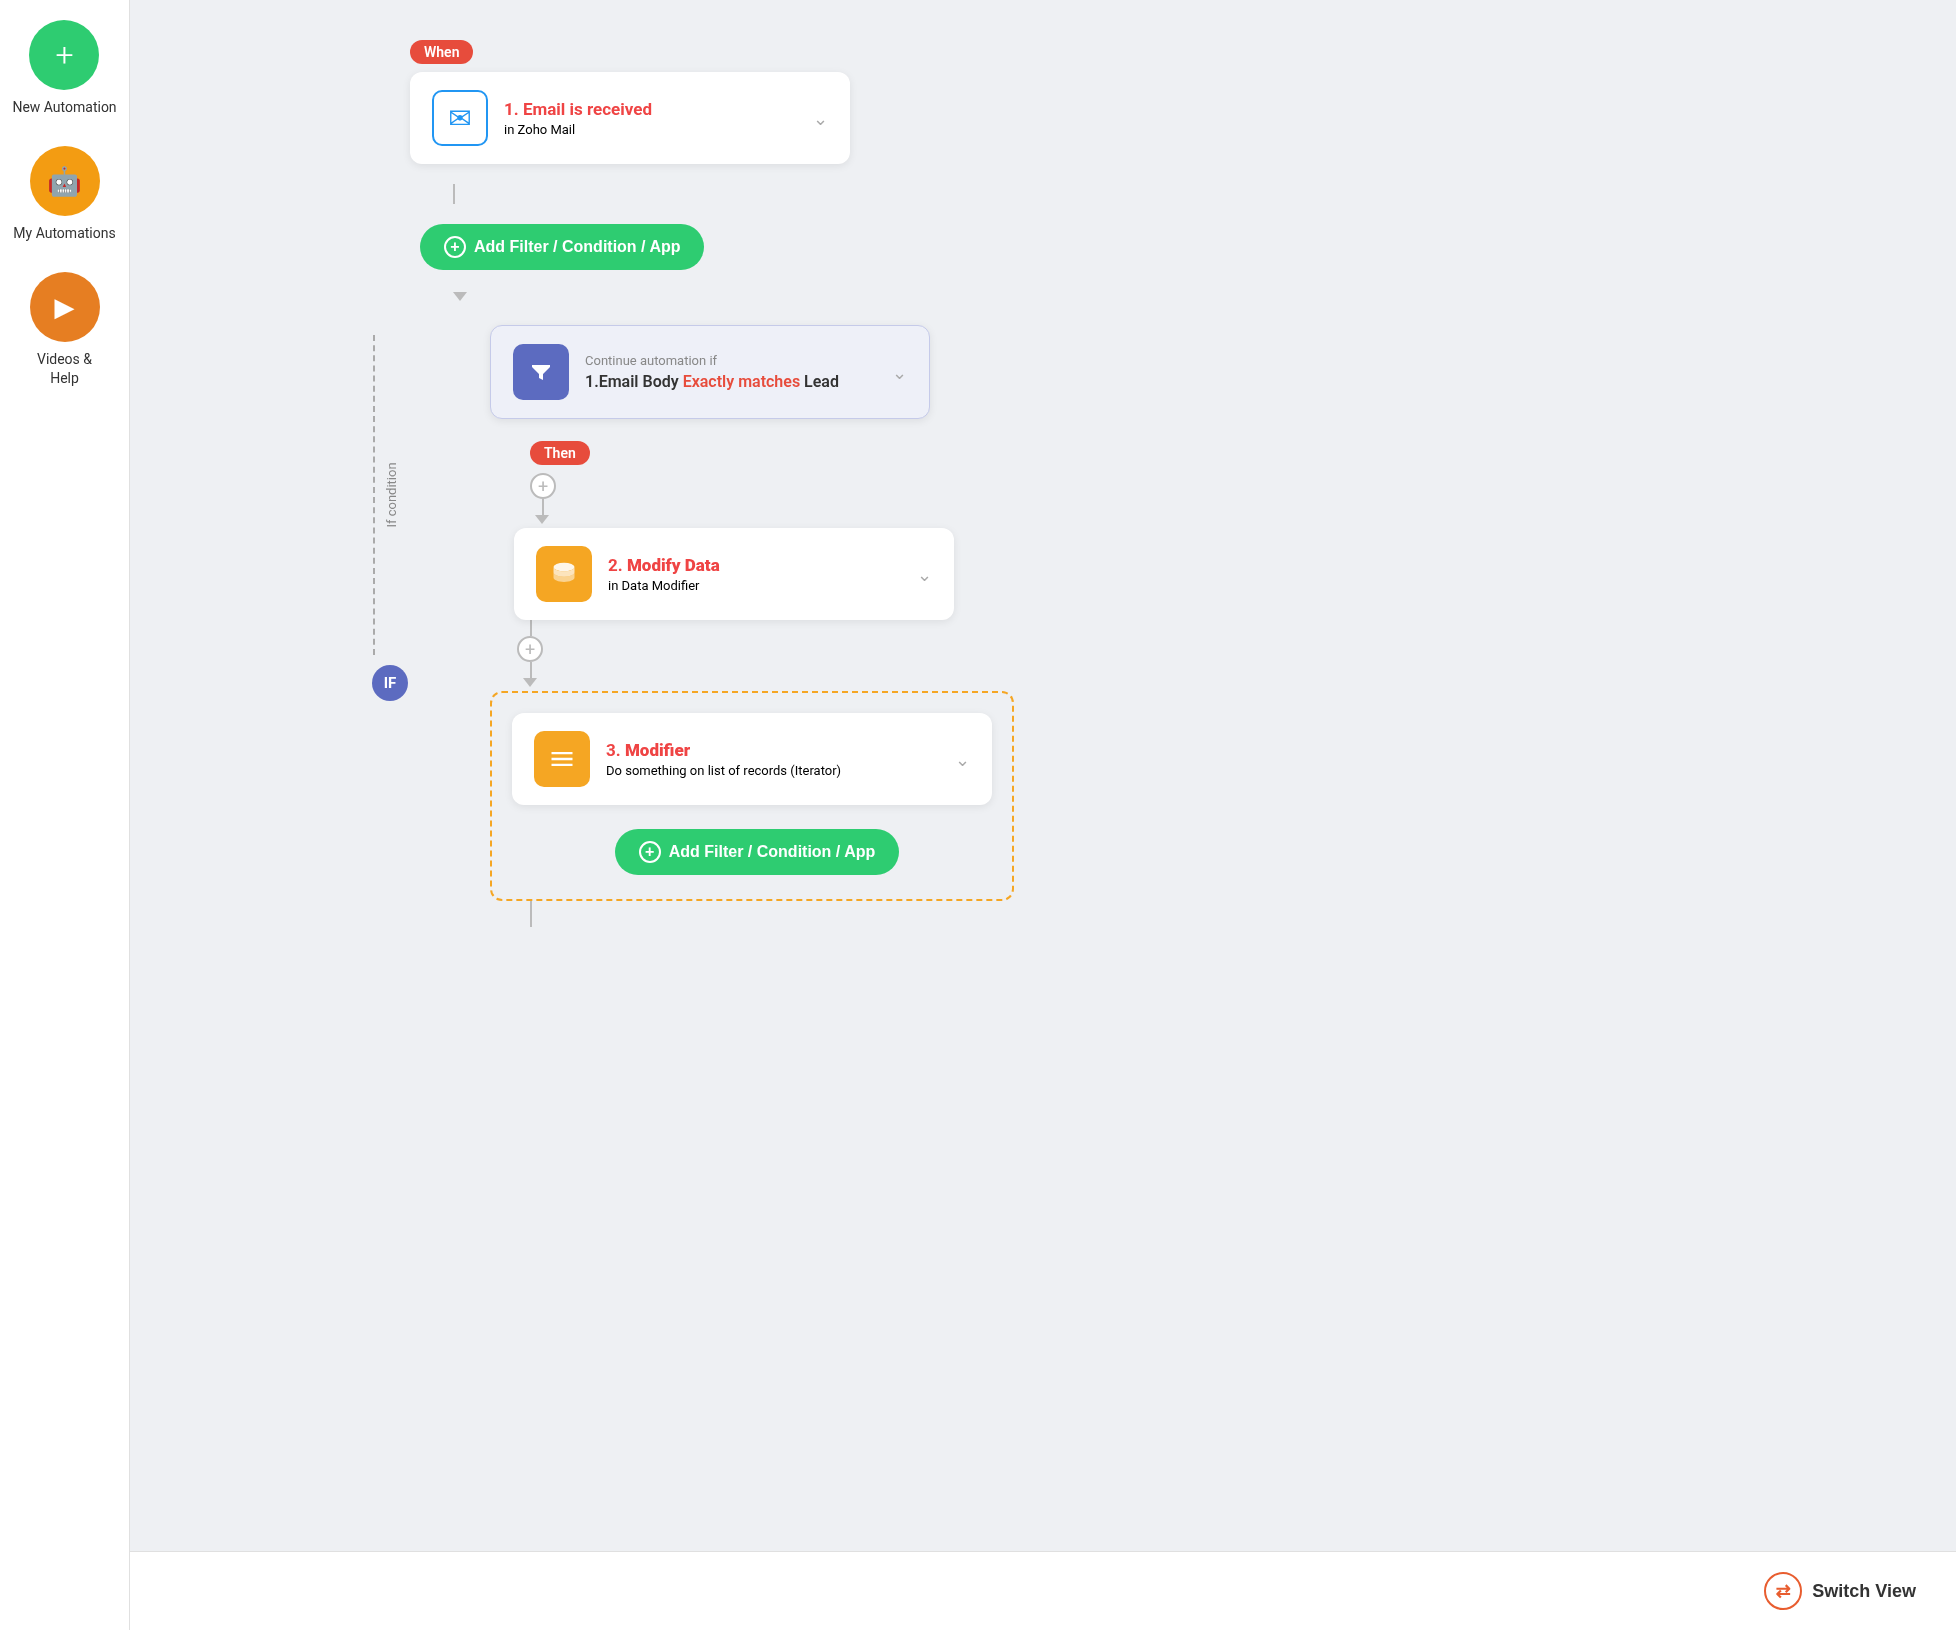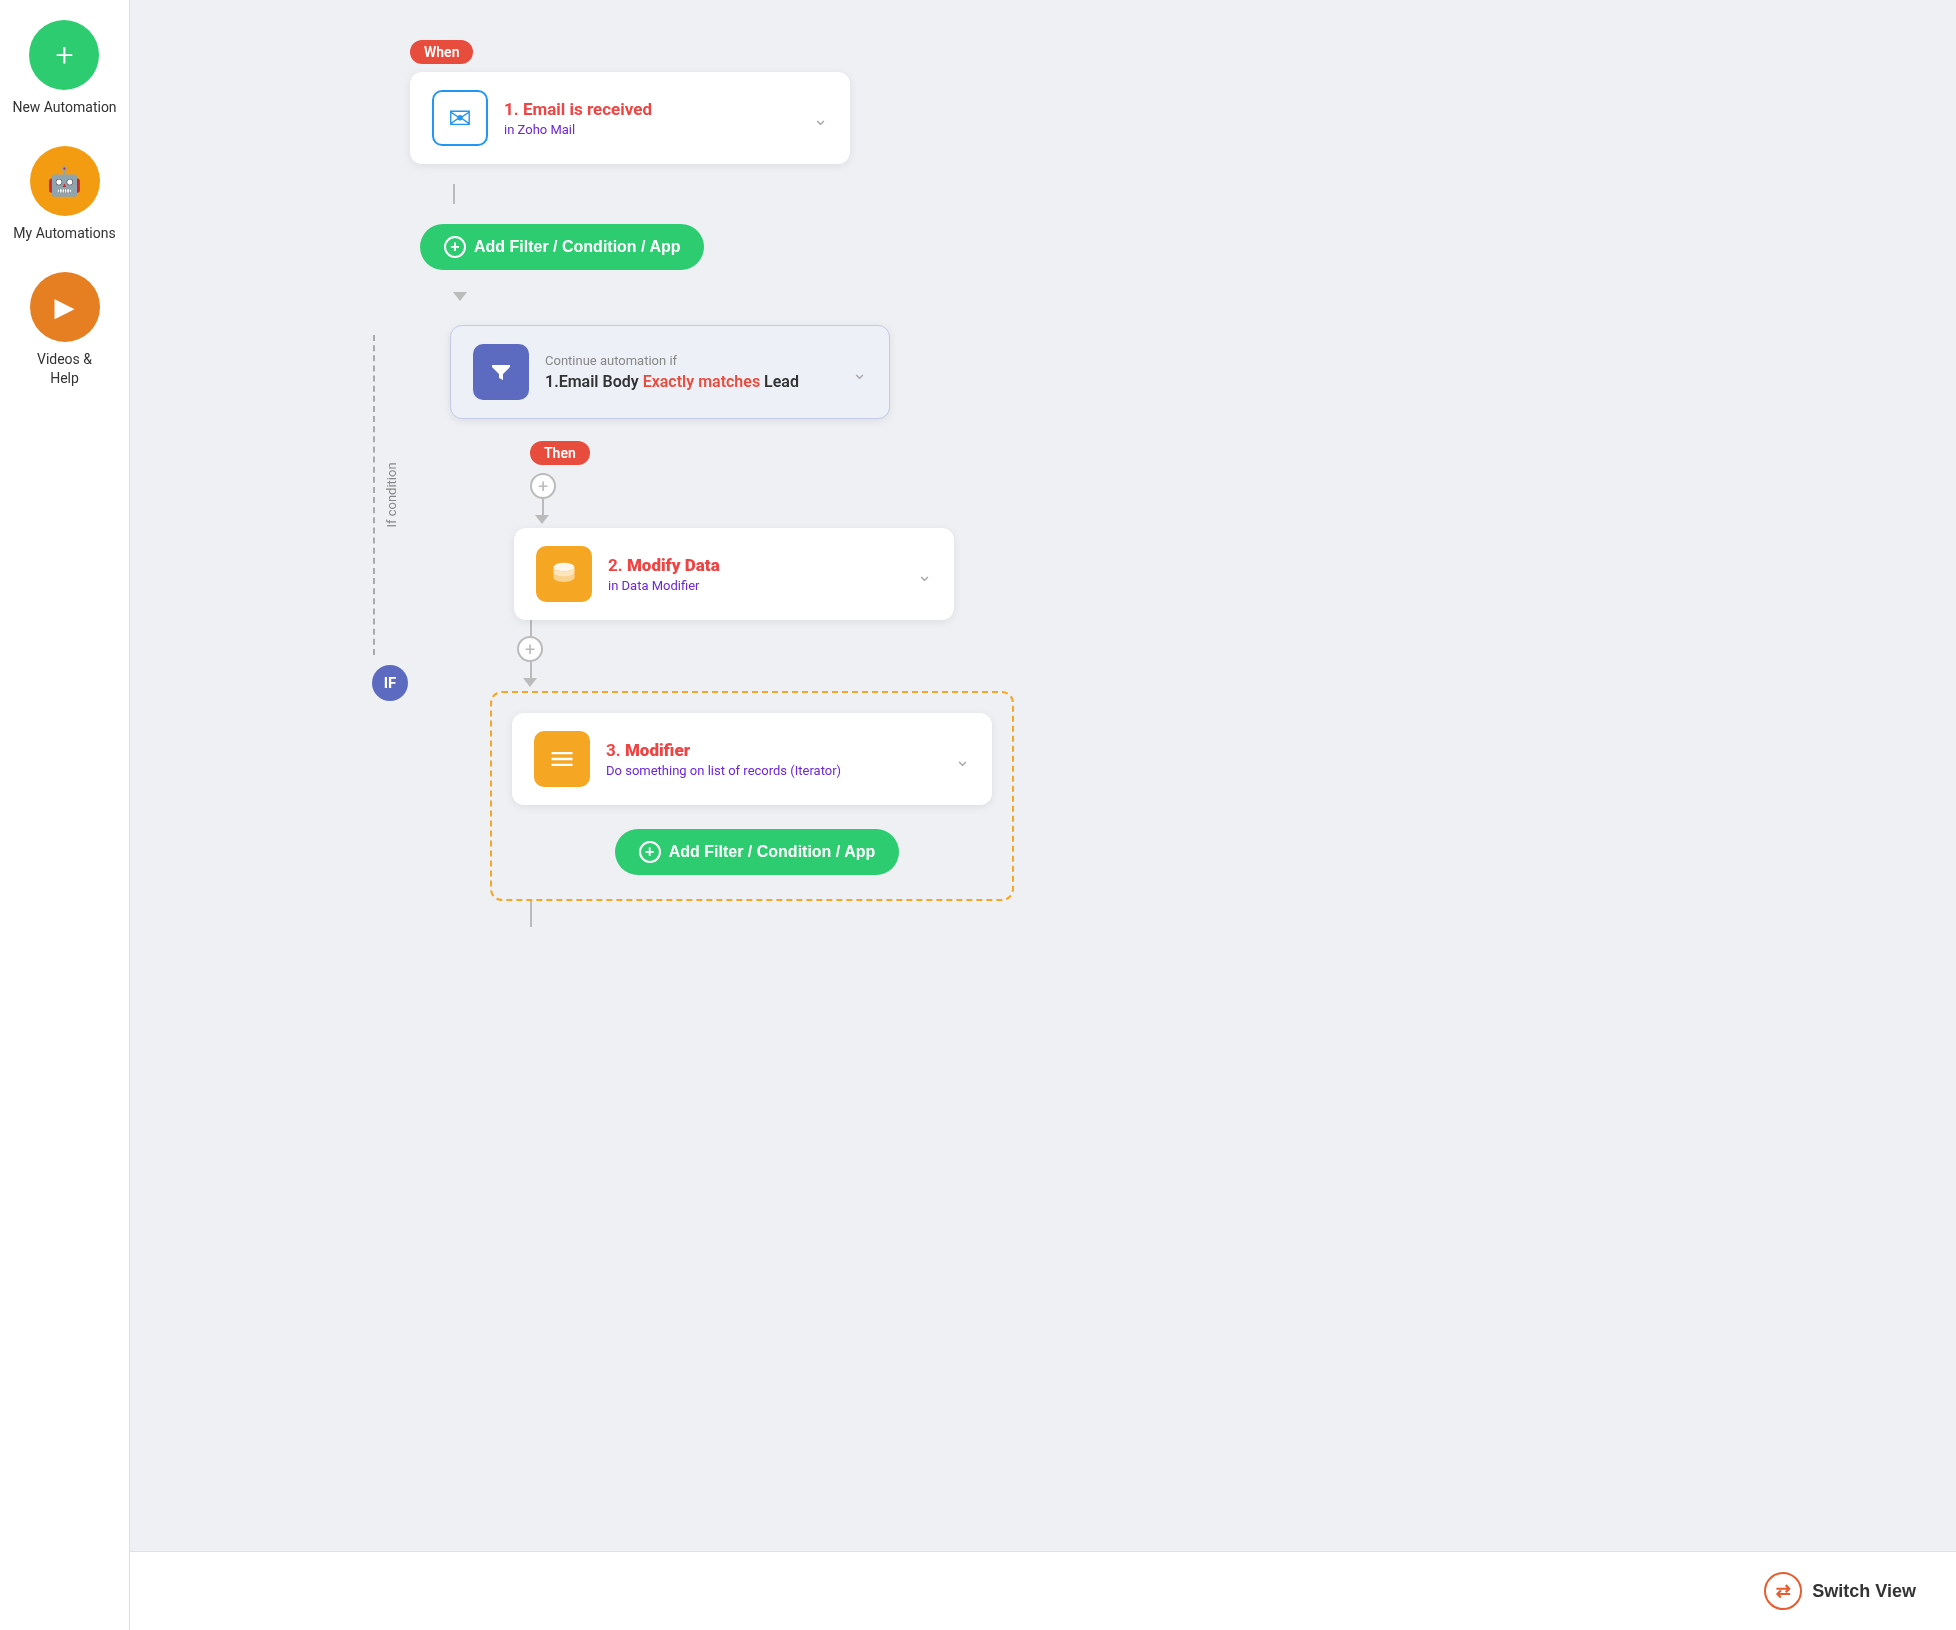--- a/index.html
+++ b/index.html
@@ -163,21 +163,21 @@
     .step-content {
       flex: 1;
     }
     .step-title {
       font-size: 17px;
       font-weight: 700;
       color: #ef4444;
     }
     .step-subtitle {
       font-size: 13px;
-      color: #6d28d9;
+      color: #000000;
       margin-top: 3px;
     }
     .step-chevron {
       color: #aaa;
       font-size: 18px;
     }
 
     
     .if-label-text {
       font-size: 13px;
@@ -408,21 +408,21 @@
             </div>
           </div>
 
           <div class="if-badge-circle">
             <span>IF</span>
           </div>
         </div>
 
         <div style="display:flex;flex-direction:column;align-items:flex-start;margin-left:20px;">
 
-          <div style="">
+          <div style="margin-left:40px;">
             <div class="step-card if-card">
               <div class="step-icon indigo">
                 <svg width="24" height="24" viewBox="0 0 24 24" fill="white">
                   <path d="M3 5h18v2l-7 7v6l-4-2V14L3 7V5z"></path>
                 </svg>
               </div>
               <div class="step-content">
                 <div class="if-label-text">Continue automation if</div>
                 <div class="if-condition-text">
                   <span>1.Email Body </span><span class="red-text">Exactly matches</span><span> Lead</span>

